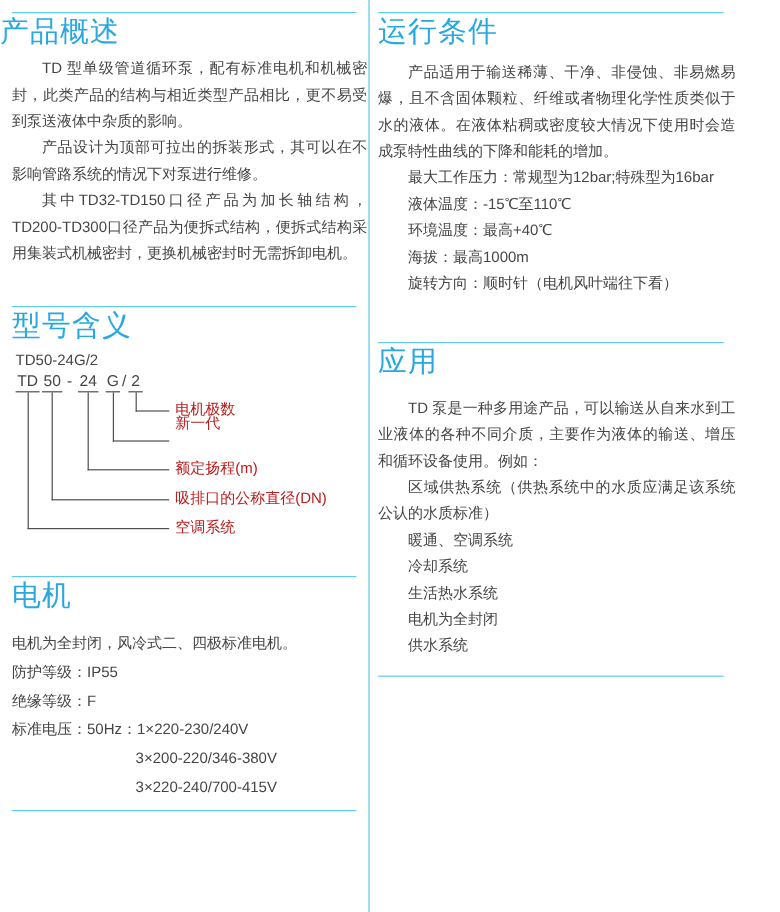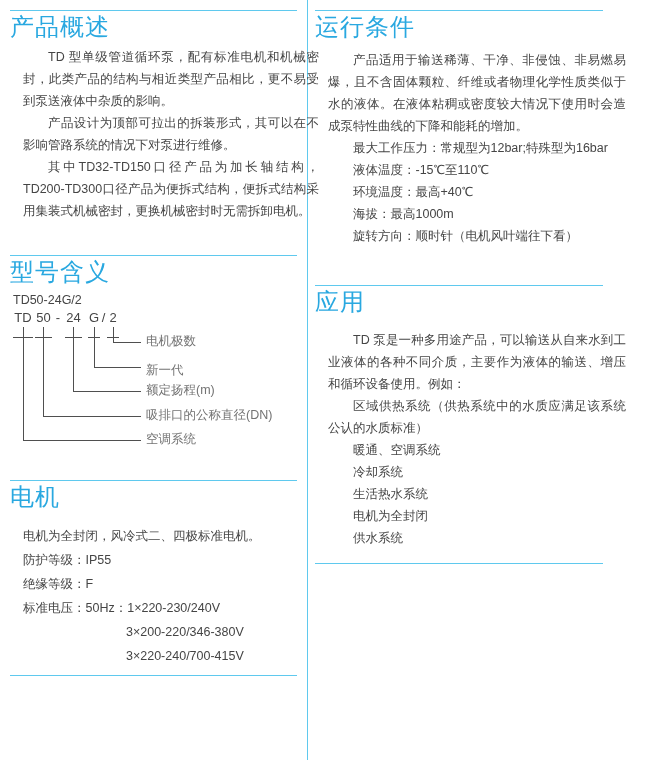--- a/index.html
+++ b/index.html
@@ -7,43 +7,43 @@
     width:650px;height:760px;background:#ffffff;overflow:hidden;position:relative;
     font-family:"Liberation Sans",sans-serif;color:#454545;
   }
   .abs{position:absolute;}
   .rule{position:absolute;height:1px;background:#5fc9ee;}
   .vdiv{position:absolute;width:1px;background:#5fc9ee;left:307px;top:0;height:760px;}
   .sec{
     position:absolute;margin:0;font-size:24px;font-weight:500;
     color:#29a8e0;letter-spacing:1px;line-height:28px;
   }
-  .txt{font-size:12.5px;line-height:22px;color:#454545;margin-left:13px;}
+  .txt{font-size:12.5px;line-height:22px;color:#454545;}
   .just{text-align:justify;}
   .para{margin:0;text-indent:2em;}
   .spec{margin:0;text-indent:2em;}
   .small{font-size:12.5px;line-height:15px;}
   .mline{line-height:24px;white-space:nowrap;}
   .vindent{padding-left:103px;}
   
   .diagram{position:absolute;}
   .seg{position:absolute;top:2px;font-size:13px;color:#454545;text-align:center;line-height:15px;}
-  .seg.u{border-bottom:1px solid #4f4f4f;padding-bottom:12px;}
+  .seg.u{border-bottom:1px solid #4f4f4f;padding-bottom:1px;}
   .hook{position:absolute;border-left:1px solid #4f4f4f;border-bottom:1px solid #4f4f4f;}
-  .dlabel{position:absolute;left:136px;font-size:12.5px;line-height:17px;color:#737373;white-space:nowrap;}
+  .dlabel{position:absolute;left:136px;font-size:12.5px;line-height:17px;color:#b91c1c;white-space:nowrap;}
 </style>
 </head>
 <body>
 
 <div>
 
   <div class="vdiv"></div>
 
   <div class="rule" style="left:10px;top:10px;width:287px"></div>
-  <h2 class="sec" style="left:10px;top:13px">产品概述</h2>
+  <h2 class="sec" style="left:0;top:13px">产品概述</h2>
 
   <div class="abs txt just" style="left:10px;top:46px;width:296px">
     <p class="para">TD 型单级管道循环泵，配有标准电机和机械密封，此类产品的结构与相近类型产品相比，更不易受到泵送液体中杂质的影响。</p>
     <p class="para">产品设计为顶部可拉出的拆装形式，其可以在不影响管路系统的情况下对泵进行维修。</p>
     <p class="para">其中TD32-TD150口径产品为加长轴结构，TD200-TD300口径产品为便拆式结构，便拆式结构采用集装式机械密封，更换机械密封时无需拆卸电机。</p>
   </div>
 
   <div class="rule" style="left:10px;top:255px;width:287px"></div>
   <h2 class="sec" style="left:10px;top:258px">型号含义</h2>
 
@@ -58,21 +58,21 @@
     <span class="seg" style="left:90px;width:7px">/</span>
     <span class="seg u" style="left:97px;width:12px">2</span>
 
     <div class="hook" style="left:103px;top:19px;width:27px;height:15px"></div>
     <div class="hook" style="left:84px;top:19px;width:46px;height:40px"></div>
     <div class="hook" style="left:63px;top:19px;width:67px;height:64px"></div>
     <div class="hook" style="left:33px;top:19px;width:97px;height:89px"></div>
     <div class="hook" style="left:13px;top:19px;width:117px;height:113px"></div>
 
     <span class="dlabel" style="top:25px">电机极数</span>
-    <span class="dlabel" style="top:54px">新一代</span>
+    <span class="dlabel" style="top:37px">新一代</span>
     <span class="dlabel" style="top:74px">额定扬程(m)</span>
     <span class="dlabel" style="top:99px">吸排口的公称直径(DN)</span>
     <span class="dlabel" style="top:123px">空调系统</span>
   </div>
 
   <div class="rule" style="left:10px;top:480px;width:287px"></div>
   <h2 class="sec" style="left:10px;top:483px">电机</h2>
 
   <div class="abs txt" style="left:10px;top:524px;width:296px">
     <div class="mline">电机为全封闭，风冷式二、四极标准电机。</div>

